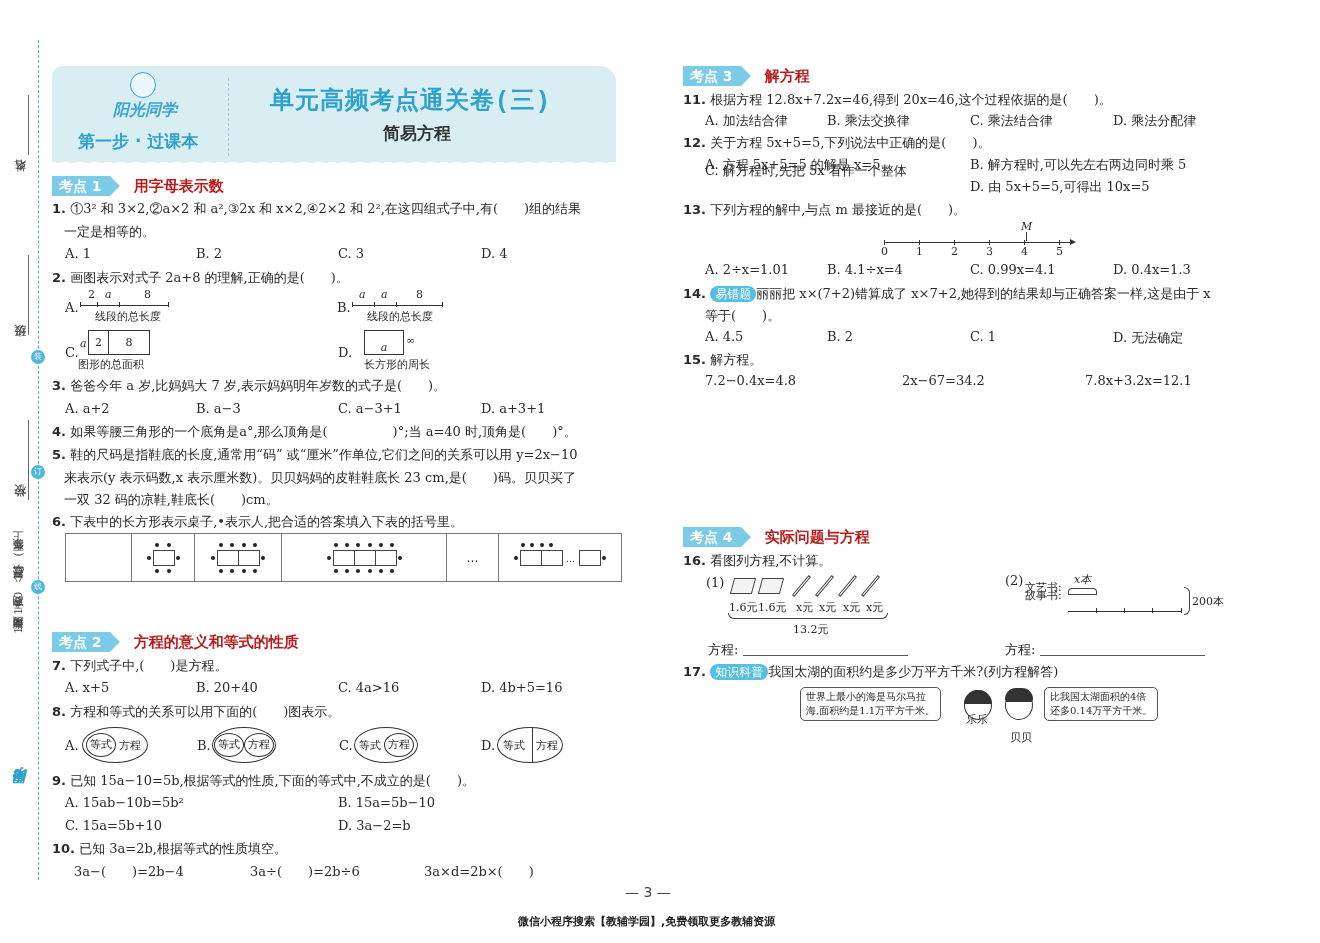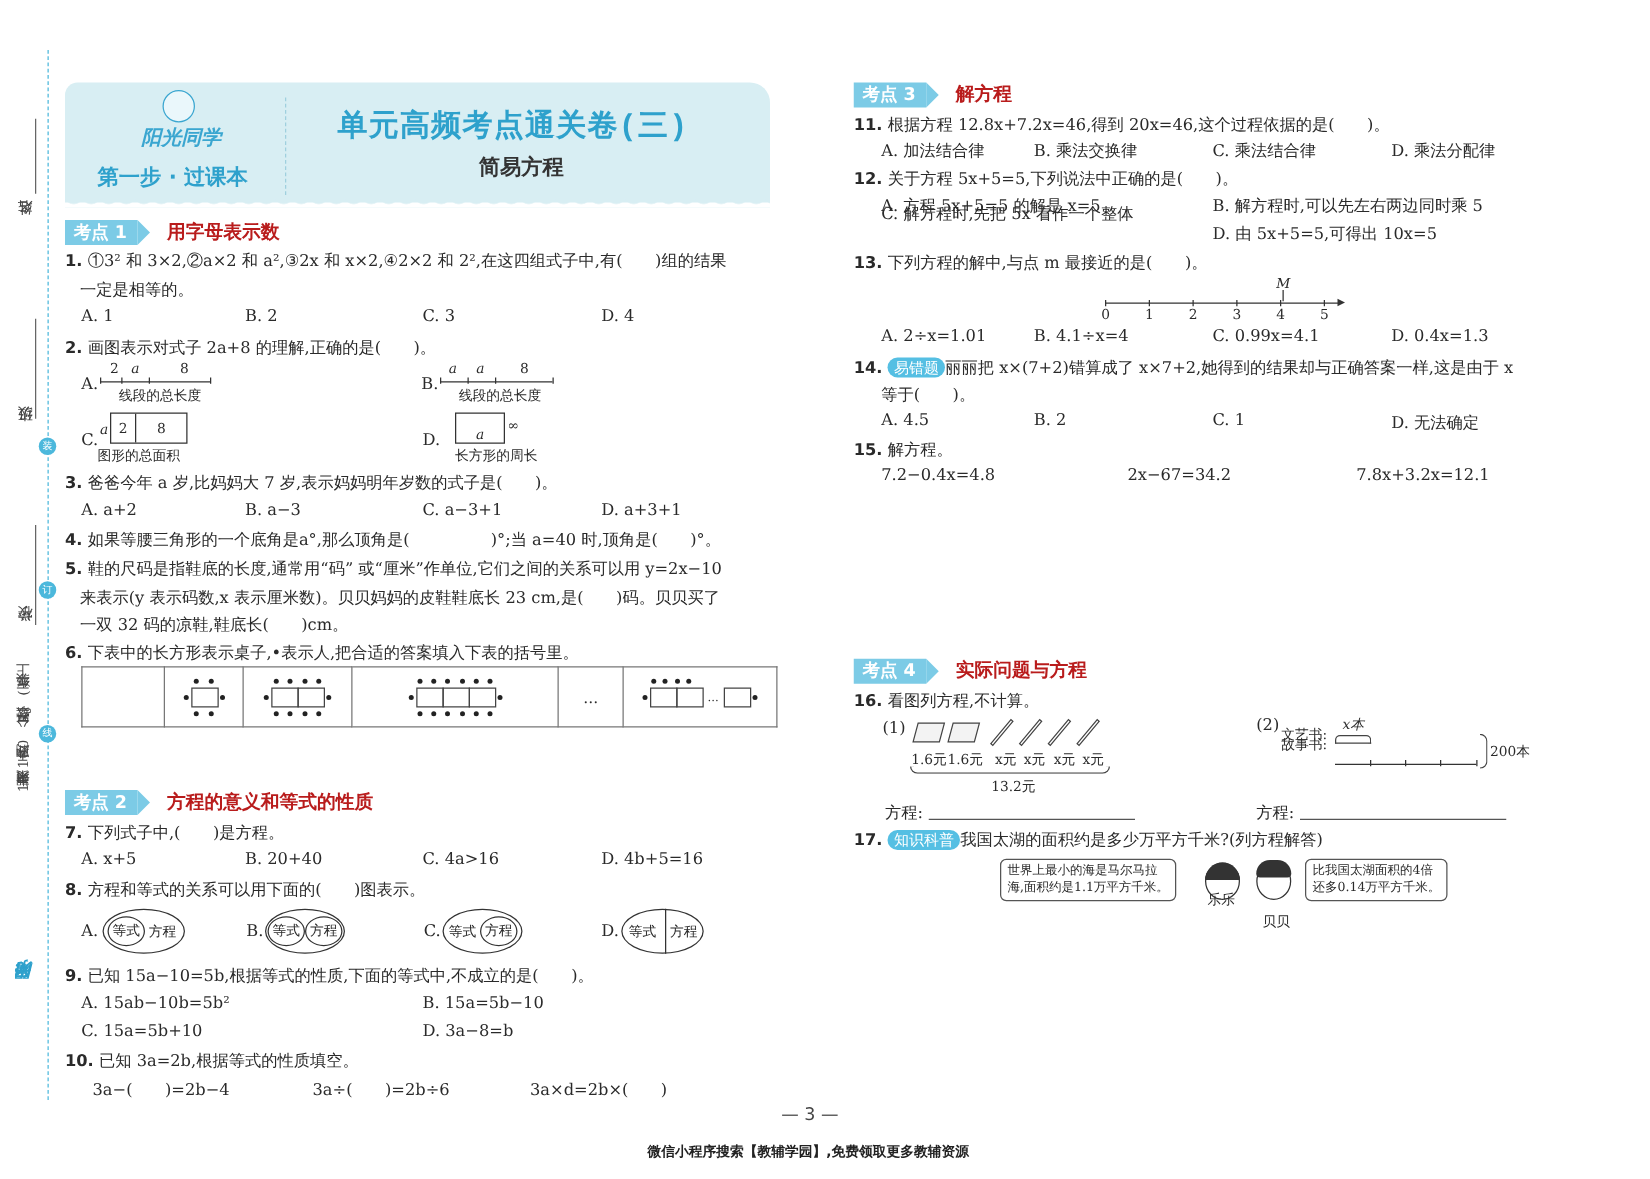--- a/index.html
+++ b/index.html
@@ -13,21 +13,21 @@
 
 .banner{position:absolute;left:52px;top:66px;width:564px;height:96px;background:#d8eef3;border-radius:10px 16px 0 0}
 .banner-wave{position:absolute;left:52px;top:156px;width:564px;height:10px;background:radial-gradient(circle at 7px 0,#d8eef3 7px,transparent 7.5px);background-size:14px 10px}
 .banner-divider{position:absolute;left:228px;top:78px;height:78px;border-left:1.5px dashed #9fd0de}
 .logo{position:absolute;left:100px;top:82px;width:90px;text-align:center;color:#3aa6d0;font-style:italic;font-size:16px;font-weight:bold;font-family:"DejaVu Sans","Liberation Sans",sans-serif}
 .sun{position:absolute;left:130px;top:72px;width:26px;height:26px;border:1.5px solid #3aa6d0;border-radius:50%;background:#eaf7fb}
 .step-label{position:absolute;left:78px;top:130px;font-size:17px;font-weight:bold;color:#2ea1cc;font-family:"DejaVu Sans","Liberation Sans",sans-serif}
 .main-title{position:absolute;left:270px;top:84px;font-size:24px;font-weight:bold;color:#2ea1cc;font-family:Liberation Mono, monospace;letter-spacing:1px}
 .sub-title{position:absolute;left:383px;top:122px;font-size:17px;font-weight:bold;color:#333;font-family:"DejaVu Sans","Liberation Sans",sans-serif}
 
-.sec{position:absolute;height:20px;display:flex;align-items:flex-start}
+.sec{position:absolute;height:20px;display:flex;align-items:flex-end}
 .sec-tag{background:#7ccbe6;color:#fff;font-weight:bold;font-size:14px;height:20px;line-height:20px;padding:0 8px 0 7px;font-family:"DejaVu Sans","Liberation Sans",sans-serif;position:relative;margin-right:24px}
 .sec-tag:after{content:"";position:absolute;right:-10px;top:0;border-left:10px solid #7ccbe6;border-top:10px solid transparent;border-bottom:10px solid transparent}
 .sec-title{color:#b91c1c;font-weight:bold;font-size:15px;font-family:"DejaVu Sans","Liberation Sans",sans-serif}
 
 .q{position:absolute;font-size:13px;white-space:nowrap;color:#2a2a2a}
 .qn{font-weight:bold;font-family:"DejaVu Sans","Liberation Sans",sans-serif;font-size:13px}
 .opt{position:absolute;font-size:13px;white-space:nowrap}
 .badge{display:inline-block;background:#55bfe3;color:#fff;border-radius:9px;padding:0 5px;font-size:12px;line-height:16px;font-family:"DejaVu Sans","Liberation Sans",sans-serif}
 
 table.desk{position:absolute;left:65px;top:533px;width:557px;border-collapse:collapse;font-size:12px}
@@ -226,21 +226,21 @@
 <div class="opt" style="left:481px;top:738px">D.</div>
 <div class="ell" style="left:497px;top:727px;width:66px;height:36px"></div>
 <div class="abs" style="left:532px;top:727px;width:1px;height:36px;background:#333"></div>
 <div class="opt small" style="left:503px;top:738px">等式</div>
 <div class="opt small" style="left:536px;top:738px">方程</div>
 
 <div class="q" style="left:52px;top:772px"><span class="qn">9.</span> <span>已知 15a−10=5b,根据等式的性质,下面的等式中,不成立的是(　　)。</span></div>
 <div class="opt" style="left:65px;top:795px">A. 15ab−10b=5b²</div>
 <div class="opt" style="left:338px;top:795px">B. 15a=5b−10</div>
 <div class="opt" style="left:65px;top:818px">C. 15a=5b+10</div>
-<div class="opt" style="left:338px;top:818px">D. 3a−8=b</div>
+<div class="opt" style="left:338px;top:818px">D. 3a−2=b</div>
 
 <div class="q" style="left:52px;top:840px"><span class="qn">10.</span> <span>已知 3a=2b,根据等式的性质填空。</span></div>
 <div class="opt" style="left:74px;top:863px">3a−(　　)=2b−4</div>
 <div class="opt" style="left:250px;top:863px">3a÷(　　)=2b÷6</div>
 <div class="opt" style="left:424px;top:863px">3a×d=2b×(　　)</div>
 
 <div class="sec" style="left:683px;top:66px">
   <span class="sec-tag">考点 3</span>
   <span class="sec-title">解方程</span>
 </div>

